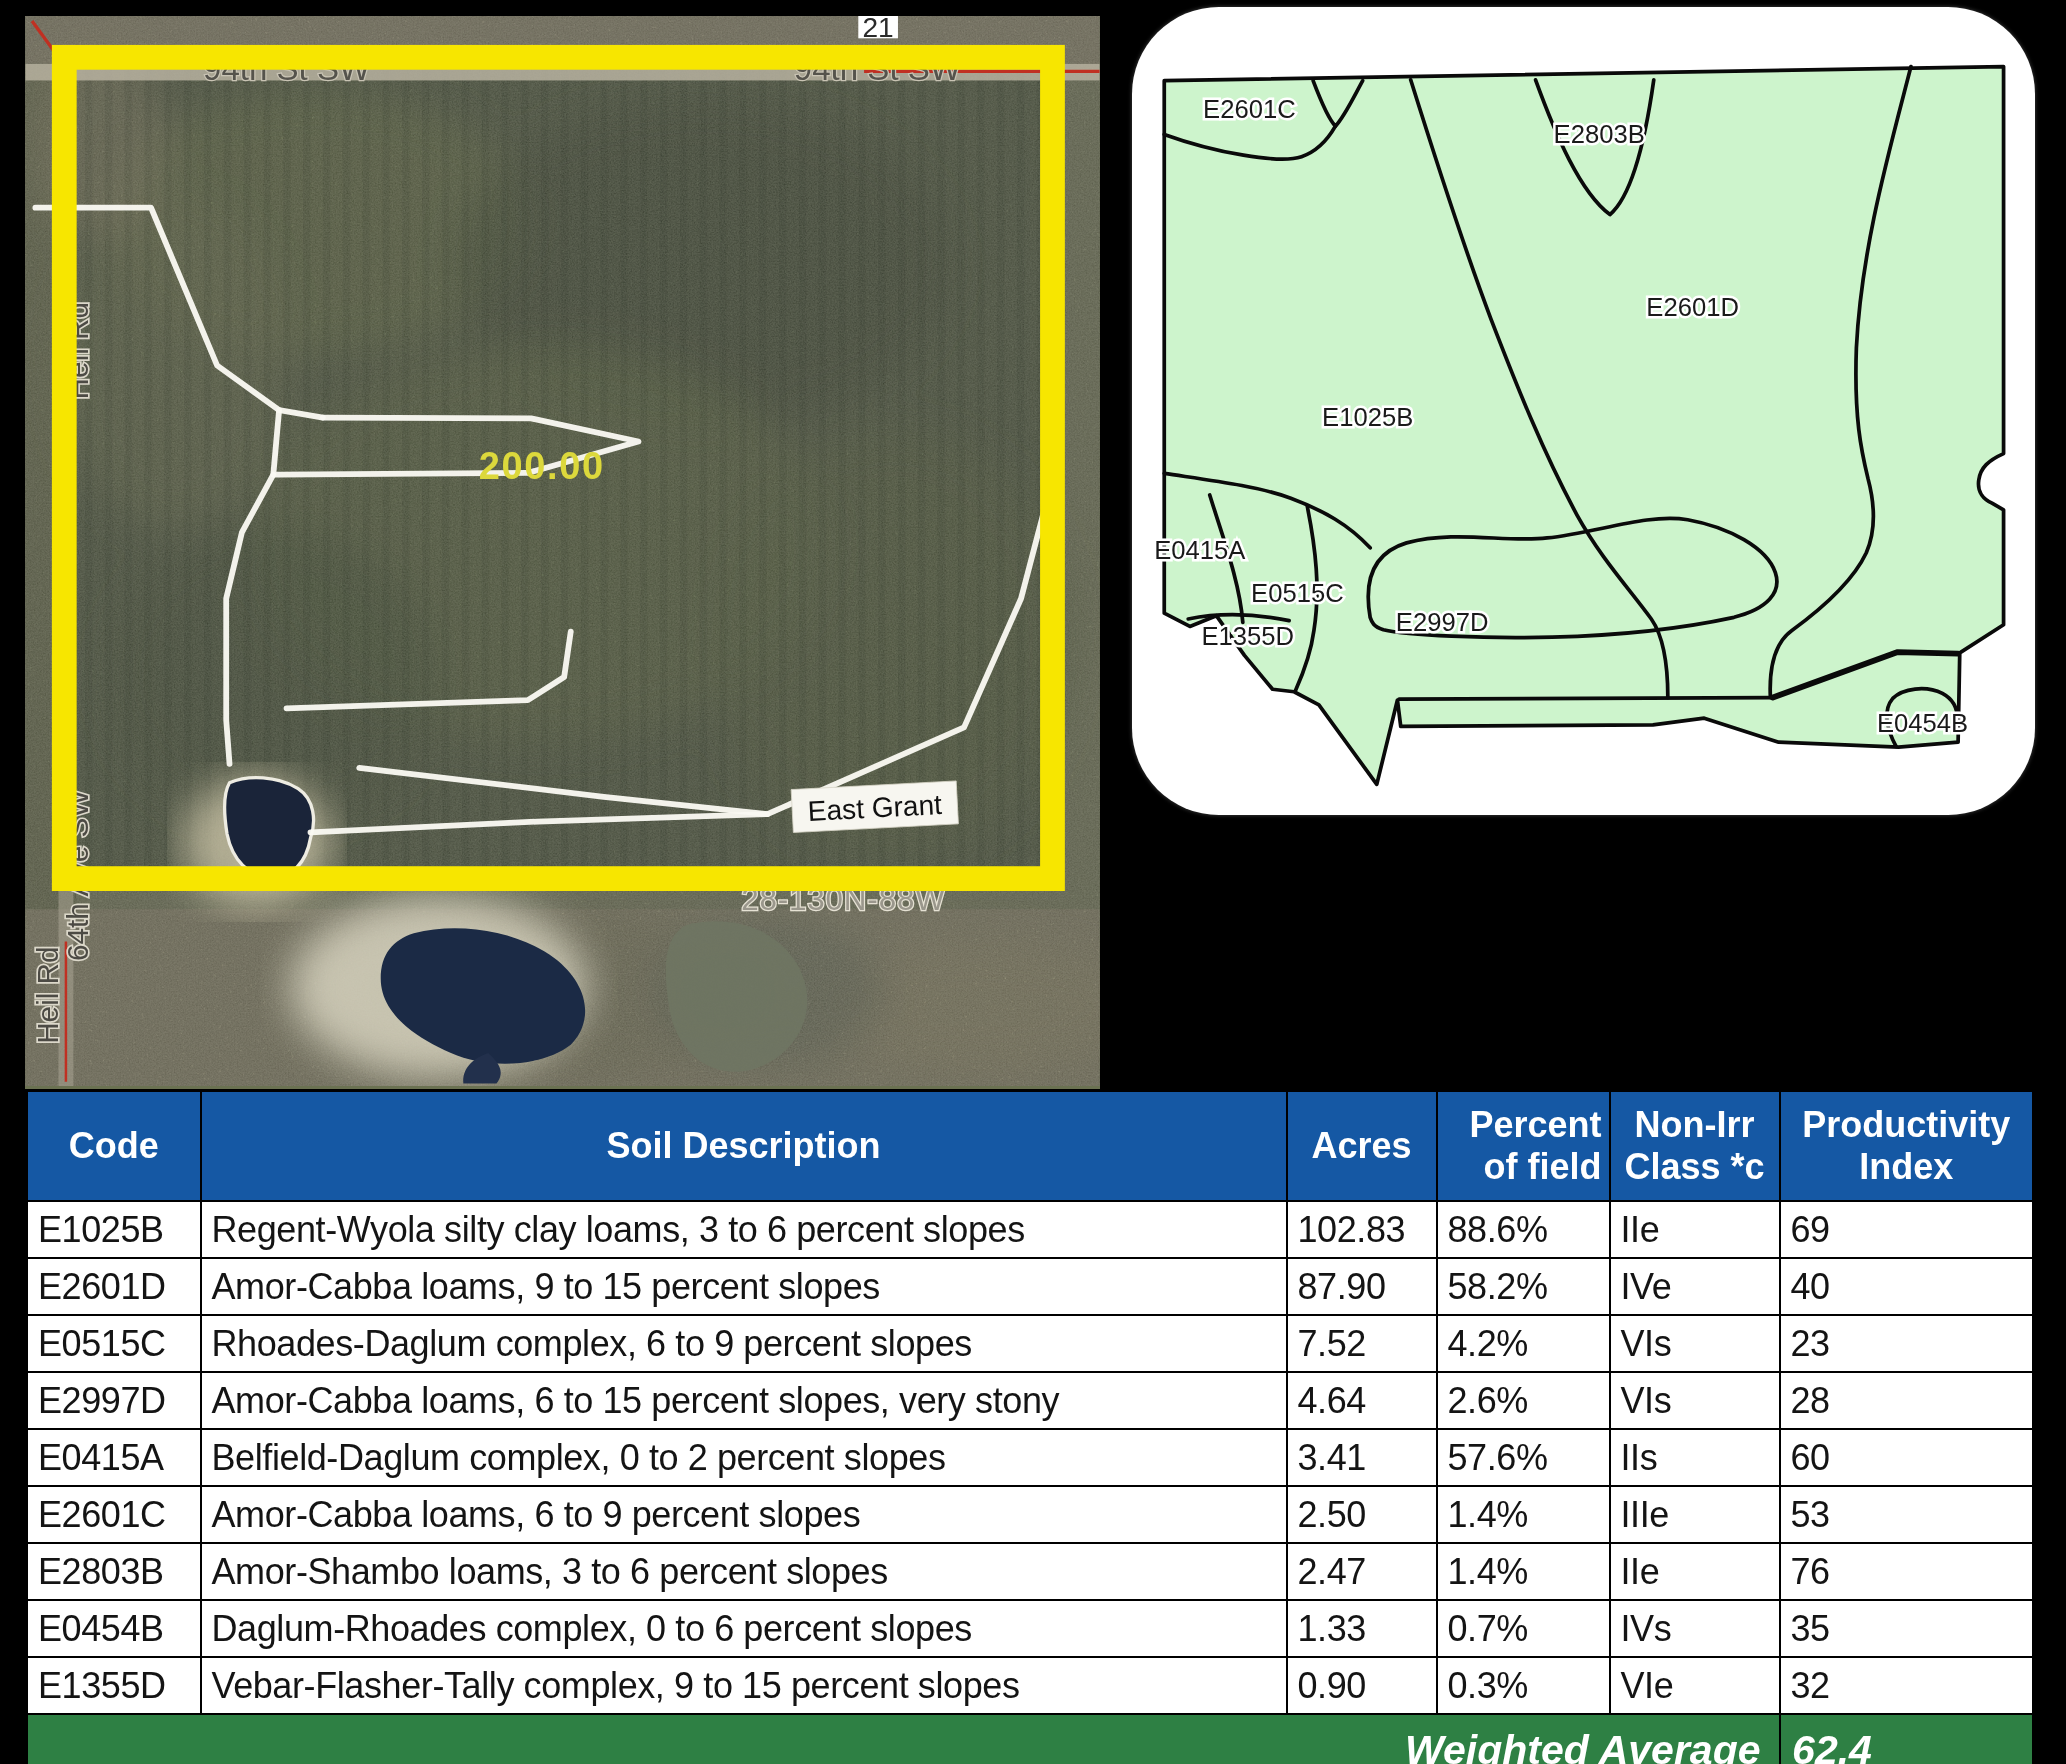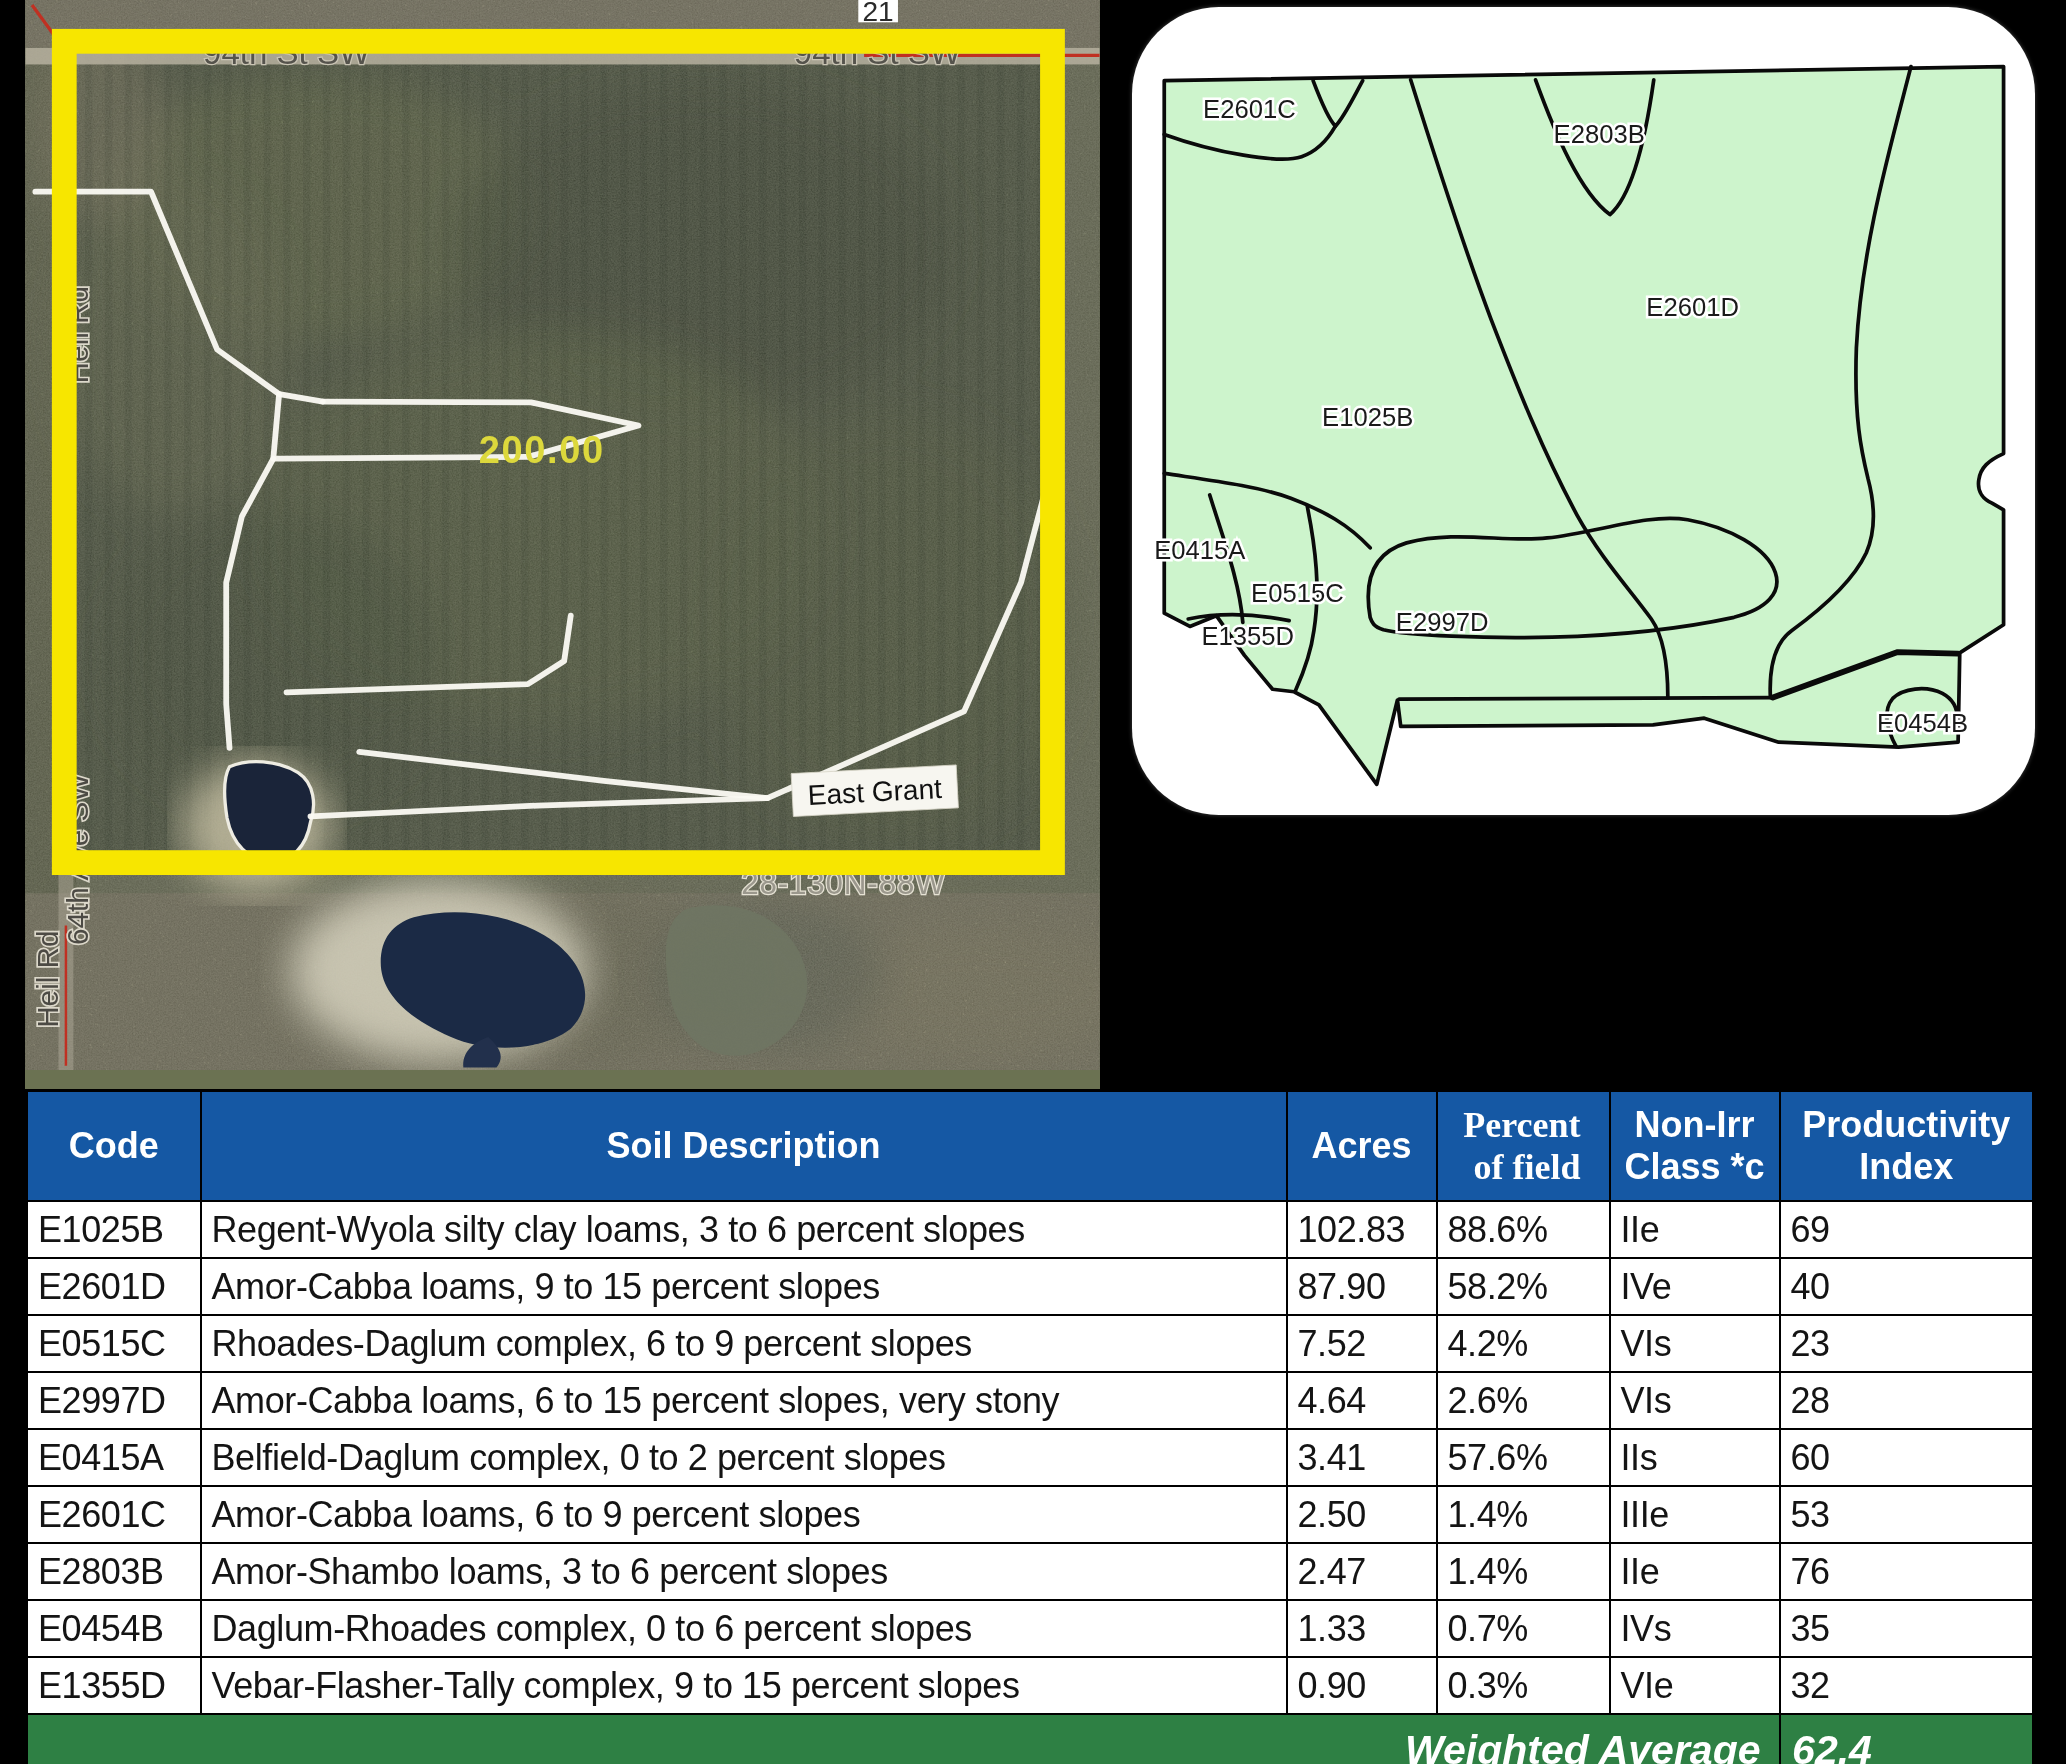--- a/index.html
+++ b/index.html
@@ -1,21 +1,21 @@
 <!DOCTYPE html>
 <html style="font-size:13.2px"><head>
 <meta charset="utf-8">
 <style>
   html,body{margin:0;padding:0;}
   body{
     width:2066px;height:1765px;position:relative;overflow:hidden;
     background:#000;font-family:"Liberation Sans",sans-serif;
   }
   
-  #aerial{position:absolute;left:25px;top:0;width:1075px;height:1359px;background:#6b7252;}
+  #aerial{position:absolute;left:25px;top:16px;width:1075px;height:1359px;background:#6b7252;}
   #aerial svg{display:block;}
   
   #map-panel{
     position:absolute;left:1132px;top:6.6px;width:903px;height:808px;
     background:#fff;border-radius:87px;box-shadow:0 0 4.1px #444;
   }
   #map-panel svg{position:absolute;left:0;top:0;}
   .soil-label{
     font-family:"Liberation Sans",sans-serif;font-size:31px;fill:#1a1a1a;
     paint-order:stroke;stroke:#ffffff;stroke-width:6px;text-anchor:middle;
@@ -35,21 +35,21 @@
     position:absolute;left:25px;top:1089px;width:2010px;
     border-collapse:collapse;table-layout:fixed;background:#fff;
     border:3.3px solid #000;
   }
   #soil-table th,#soil-table td{border:2.5px solid #000;overflow:hidden;white-space:nowrap;}
   #soil-table thead th{
     background:#1558a4;color:#fff;font-weight:bold;font-size:36px;
     height:106px;vertical-align:middle;line-height:1.18;
   }
   th.h-center{text-align:center;}
-  th.h-right{text-align:right;padding-right:28px;font-family:Liberation Serif, serif;}
+  th.h-right{text-align:right;padding-right:7px;}
   #soil-table tbody td{
     font-size:36px;color:#141414;height:55px;padding:0 5px 0 10px;
     letter-spacing:-0.4px;background:#fff;vertical-align:middle;
   }
   tr.hl-bright td{background:#f6e33d;}
   tr.hl-pale td{background:#f8f1a0;}
   tr.hl-medium td{background:#f6e65e;}
   #soil-table tfoot td{
     background:#2e8044;color:#fff;height:68px;font-size:41px;
     font-weight:bold;font-style:italic;vertical-align:middle;

